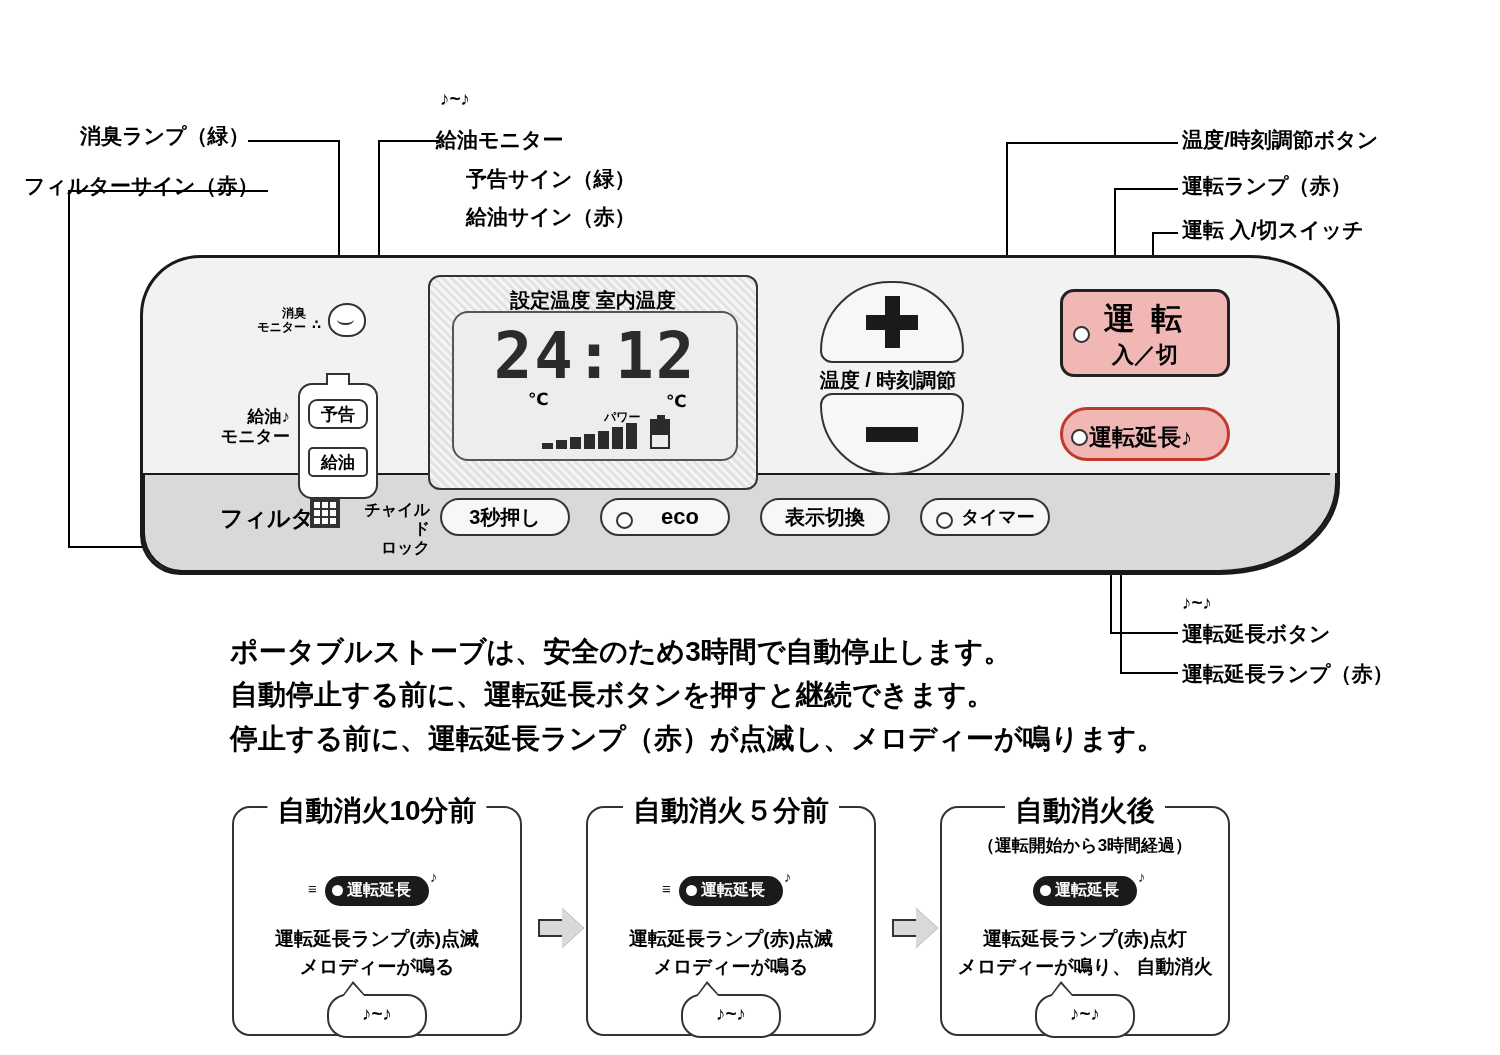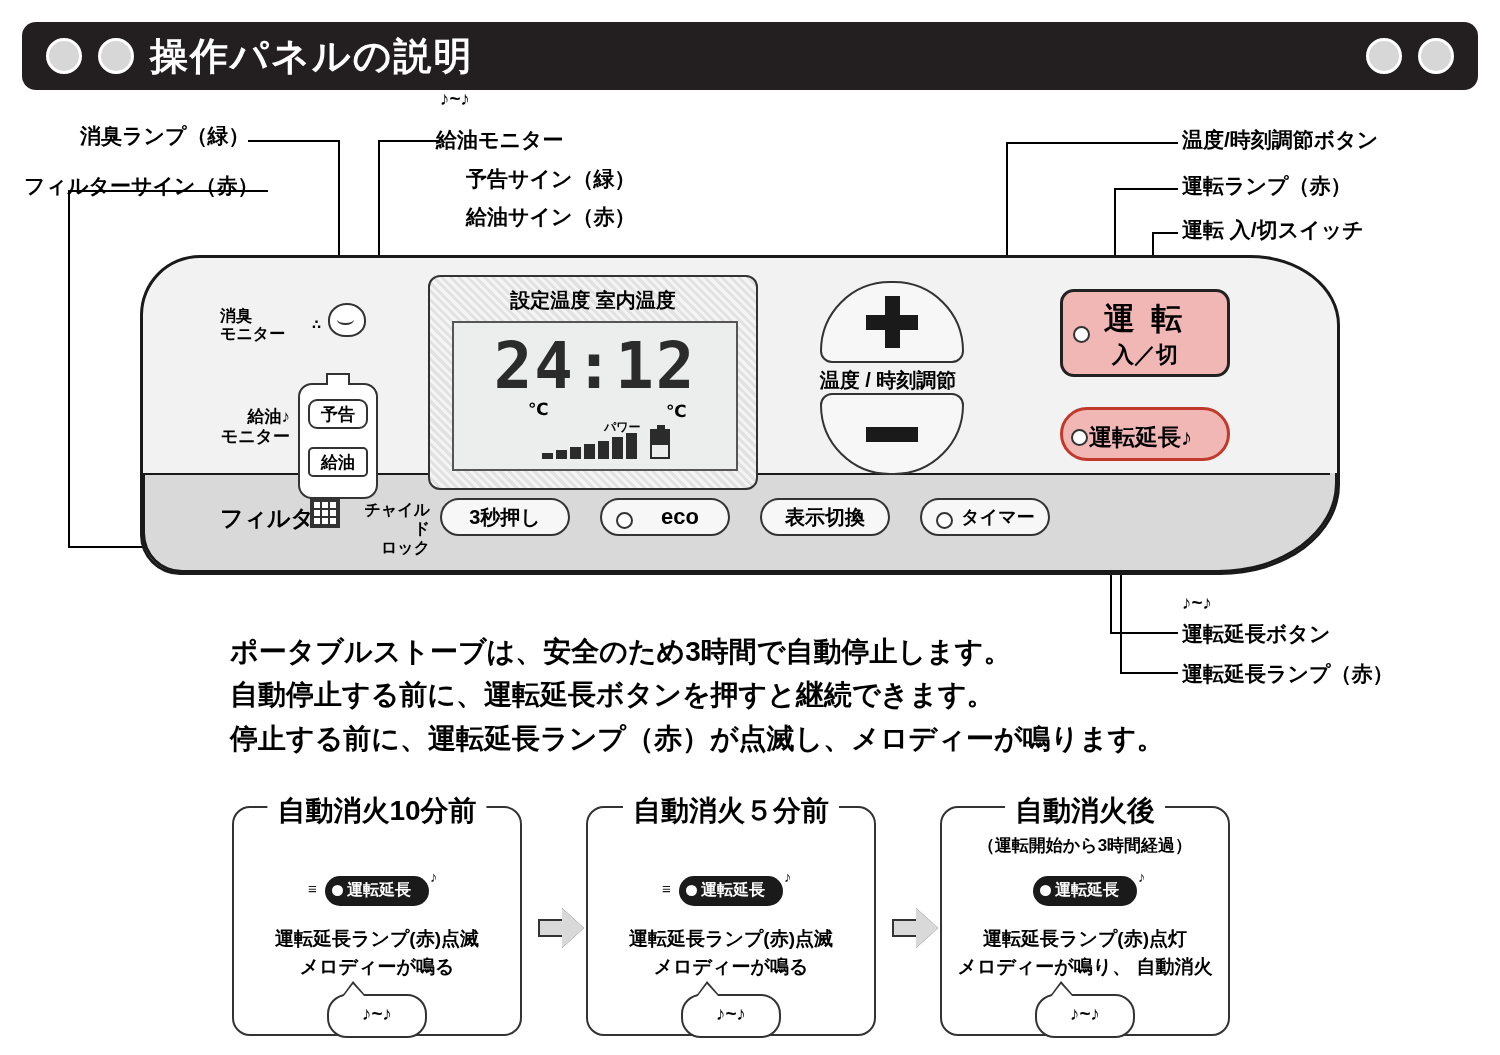--- a/index.html
+++ b/index.html
@@ -60,22 +60,22 @@
   .panel-bottom-line{position:absolute;left:4px;top:218px;width:1186px;height:2px;background:#1a1a1a;}
 
   
   .lcd-house{
     position:absolute;left:288px;top:20px;width:330px;height:215px;
     background:repeating-linear-gradient(45deg,#e2e2e2 0 3px,#f4f4f4 3px 6px);
     border:2px solid #333;border-radius:12px;box-sizing:border-box;
   }
   .lcd-caption{position:absolute;left:0;top:10px;width:100%;text-align:center;font-size:20px;font-weight:bold;}
   .lcd{
-    position:absolute;left:22px;top:44px;width:286px;height:150px;
-    background:#eceeee;border:2px solid #555;border-radius:0;box-sizing:border-box;
+    position:absolute;left:22px;top:34px;width:286px;height:150px;
+    background:#eceeee;border:2px solid #555;border-radius:16px;box-sizing:border-box;
   }
   .lcd .digits{
     position:absolute;left:0;top:6px;width:100%;text-align:center;
     font-size:64px;font-weight:bold;letter-spacing:2px;color:#2b2b2b;
     font-family:"DejaVu Sans Mono","Liberation Mono",monospace;
   }
   .lcd .cel1{position:absolute;left:74px;top:76px;font-size:17px;font-weight:bold;}
   .lcd .cel2{position:absolute;left:212px;top:78px;font-size:17px;font-weight:bold;}
   .power-lbl{position:absolute;left:150px;top:96px;font-size:12px;font-weight:bold;}
   .bars{position:absolute;left:88px;top:110px;height:26px;display:flex;align-items:flex-end;gap:3px;}
@@ -103,21 +103,21 @@
   .btn-unten .lamp{position:absolute;left:10px;top:34px;width:13px;height:13px;border-radius:50%;background:#fff;border:2px solid #333;}
 
   .btn-encho{
     position:absolute;left:920px;top:152px;width:170px;height:54px;
     background:#f0b7b5;border:3px solid #c0392b;border-radius:27px;box-sizing:border-box;
   }
   .btn-encho .t{position:absolute;left:26px;top:12px;font-size:23px;font-weight:bold;}
   .btn-encho .lamp{position:absolute;left:8px;top:19px;width:13px;height:13px;border-radius:50%;background:#fff;border:2px solid #333;}
 
   
-  .mon-shusyu-lbl{position:absolute;left:80px;top:52px;font-size:16px;font-weight:bold;line-height:1.15;width:86px;}
+  .mon-shusyu-lbl{position:absolute;left:80px;top:52px;font-size:12px;font-weight:bold;line-height:1.15;text-align:right;width:86px;}
   .mon-shusyu-dots{position:absolute;left:172px;top:62px;font-size:13px;font-weight:bold;}
   .mon-shusyu-ic{position:absolute;left:188px;top:48px;width:34px;height:30px;border:2px solid #333;border-radius:50% 50% 45% 45%;background:#fff;}
   .mon-shusyu-ic:after{content:"";position:absolute;left:7px;top:9px;width:17px;height:9px;border-bottom:2px solid #333;border-radius:0 0 50% 50%;}
 
   .tank{
     position:absolute;left:158px;top:128px;width:76px;height:112px;
     border:2px solid #333;border-radius:14px;background:#fff;
   }
   .tank:before{content:"";position:absolute;left:26px;top:-12px;width:24px;height:12px;border:2px solid #333;border-bottom:none;background:#fff;box-sizing:border-box;}
   .tag{position:absolute;left:8px;width:60px;height:30px;border:2px solid #333;border-radius:5px;background:#fff;box-sizing:border-box;
@@ -164,27 +164,20 @@
   .arrow{position:absolute;width:46px;height:40px;}
   .arrow i{position:absolute;left:0;top:11px;width:26px;height:18px;background:#d9d9d9;border:2px solid #333;border-right:none;box-sizing:border-box;}
   .arrow b{position:absolute;left:24px;top:0;width:0;height:0;border-top:20px solid transparent;border-bottom:20px solid transparent;border-left:22px solid #d9d9d9;}
   .arrow s{position:absolute;left:24px;top:0;width:0;height:0;border-top:20px solid transparent;border-bottom:20px solid transparent;border-left:22px solid #333;z-index:-1;}
 </style>
 </head>
 <body>
 
 <div class="root">
 
-  <div class="header">
-    <span class="dot d1"></span>
-    <span class="dot d2"></span>
-    <span class="dot d3"></span>
-    <span class="dot d4"></span>
-    <span class="title">操作パネルの説明</span>
-  </div>
 
   <div class="lbl" style="left:80px;top:122px;">消臭ランプ（緑）</div>
   <div class="lbl" style="left:24px;top:172px;">フィルターサイン（赤）</div>
   <div class="lbl sm" style="left:440px;top:88px;">♪~♪</div>
   <div class="lbl" style="left:436px;top:126px;">給油モニター</div>
   <div class="lbl" style="left:466px;top:165px;">予告サイン（緑）</div>
   <div class="lbl" style="left:466px;top:203px;">給油サイン（赤）</div>
 
   <div class="line h" style="left:248px;top:140px;width:92px;"></div>
   <div class="line v" style="left:338px;top:140px;height:188px;"></div>

